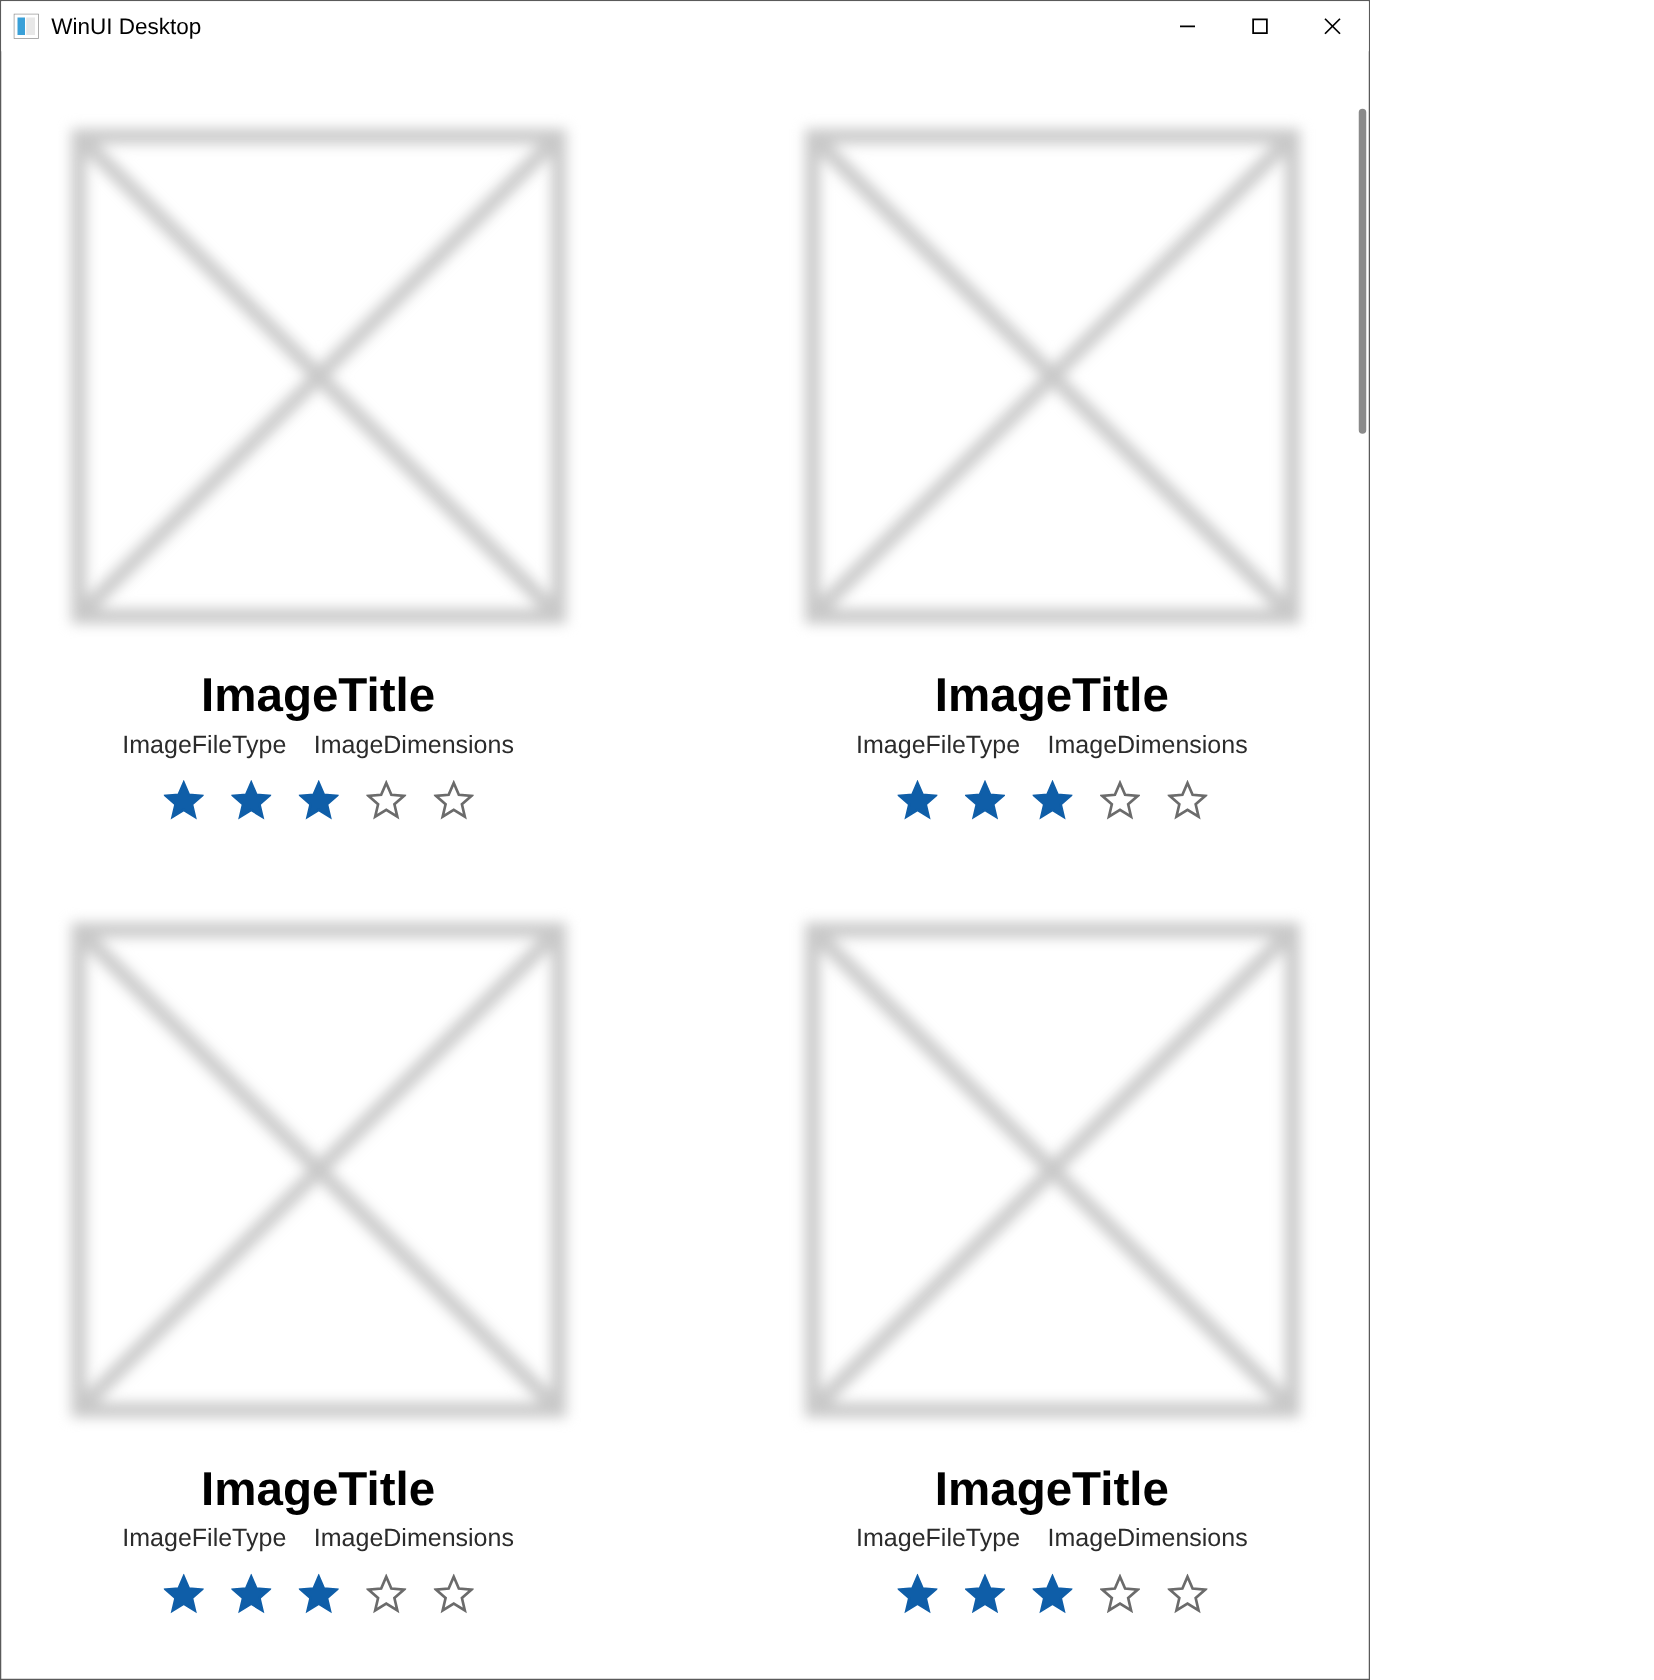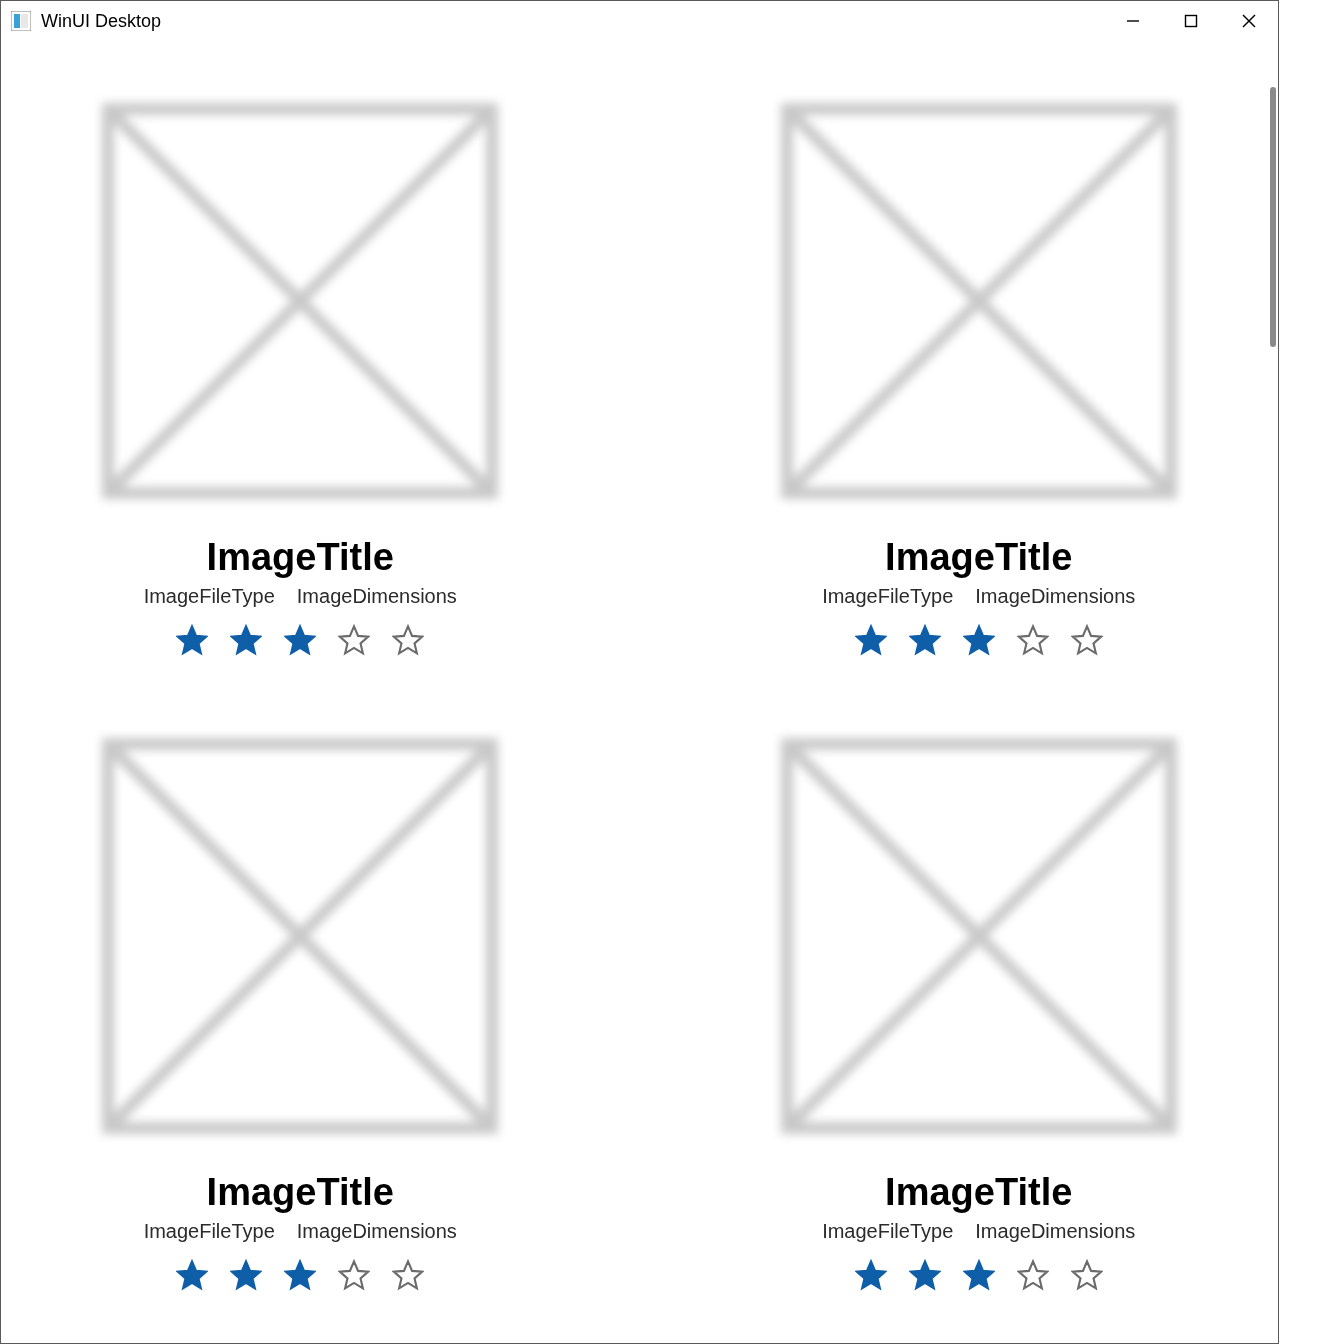--- a/index.html
+++ b/index.html
@@ -1,17 +1,17 @@
 <!DOCTYPE html>
 <html><head>
   <meta charset="utf-8">
   <style>
     * { margin:0; padding:0; box-sizing:border-box; }
     body { font-family:"Segoe UI",Tahoma,Geneva,Verdana,sans-serif; background:#fff; color:#000; overflow:hidden; width:1323px; height:1344px; }
-    .window { width:1279px; height:1344px; border:1px solid #5a5a5a; display:flex; flex-direction:column; position:relative; }
+    .window { width:1096px; height:1344px; border:1px solid #5a5a5a; display:flex; flex-direction:column; position:relative; }
     .titlebar { height:40px; display:flex; align-items:center; justify-content:space-between; padding-left:10px; background:#fff; }
     .titlebar-left { display:flex; align-items:center; gap:10px; }
     .app-icon { width:20px; height:20px; }
     .title-text { font-size:18px; }
     .window-controls { display:flex; }
     .win-btn { width:58px; height:40px; display:flex; align-items:center; justify-content:center; cursor:default; }
     .client { flex:1; overflow:hidden; position:relative; padding:60px 20px 0 20px; }
     .grid { display:grid; grid-template-columns:1fr 1fr; column-gap:120px; row-gap:80px; justify-items:center; }
     .card { display:flex; flex-direction:column; align-items:center; }
     .thumb { width:400px; height:395px; filter:blur(5px); }

